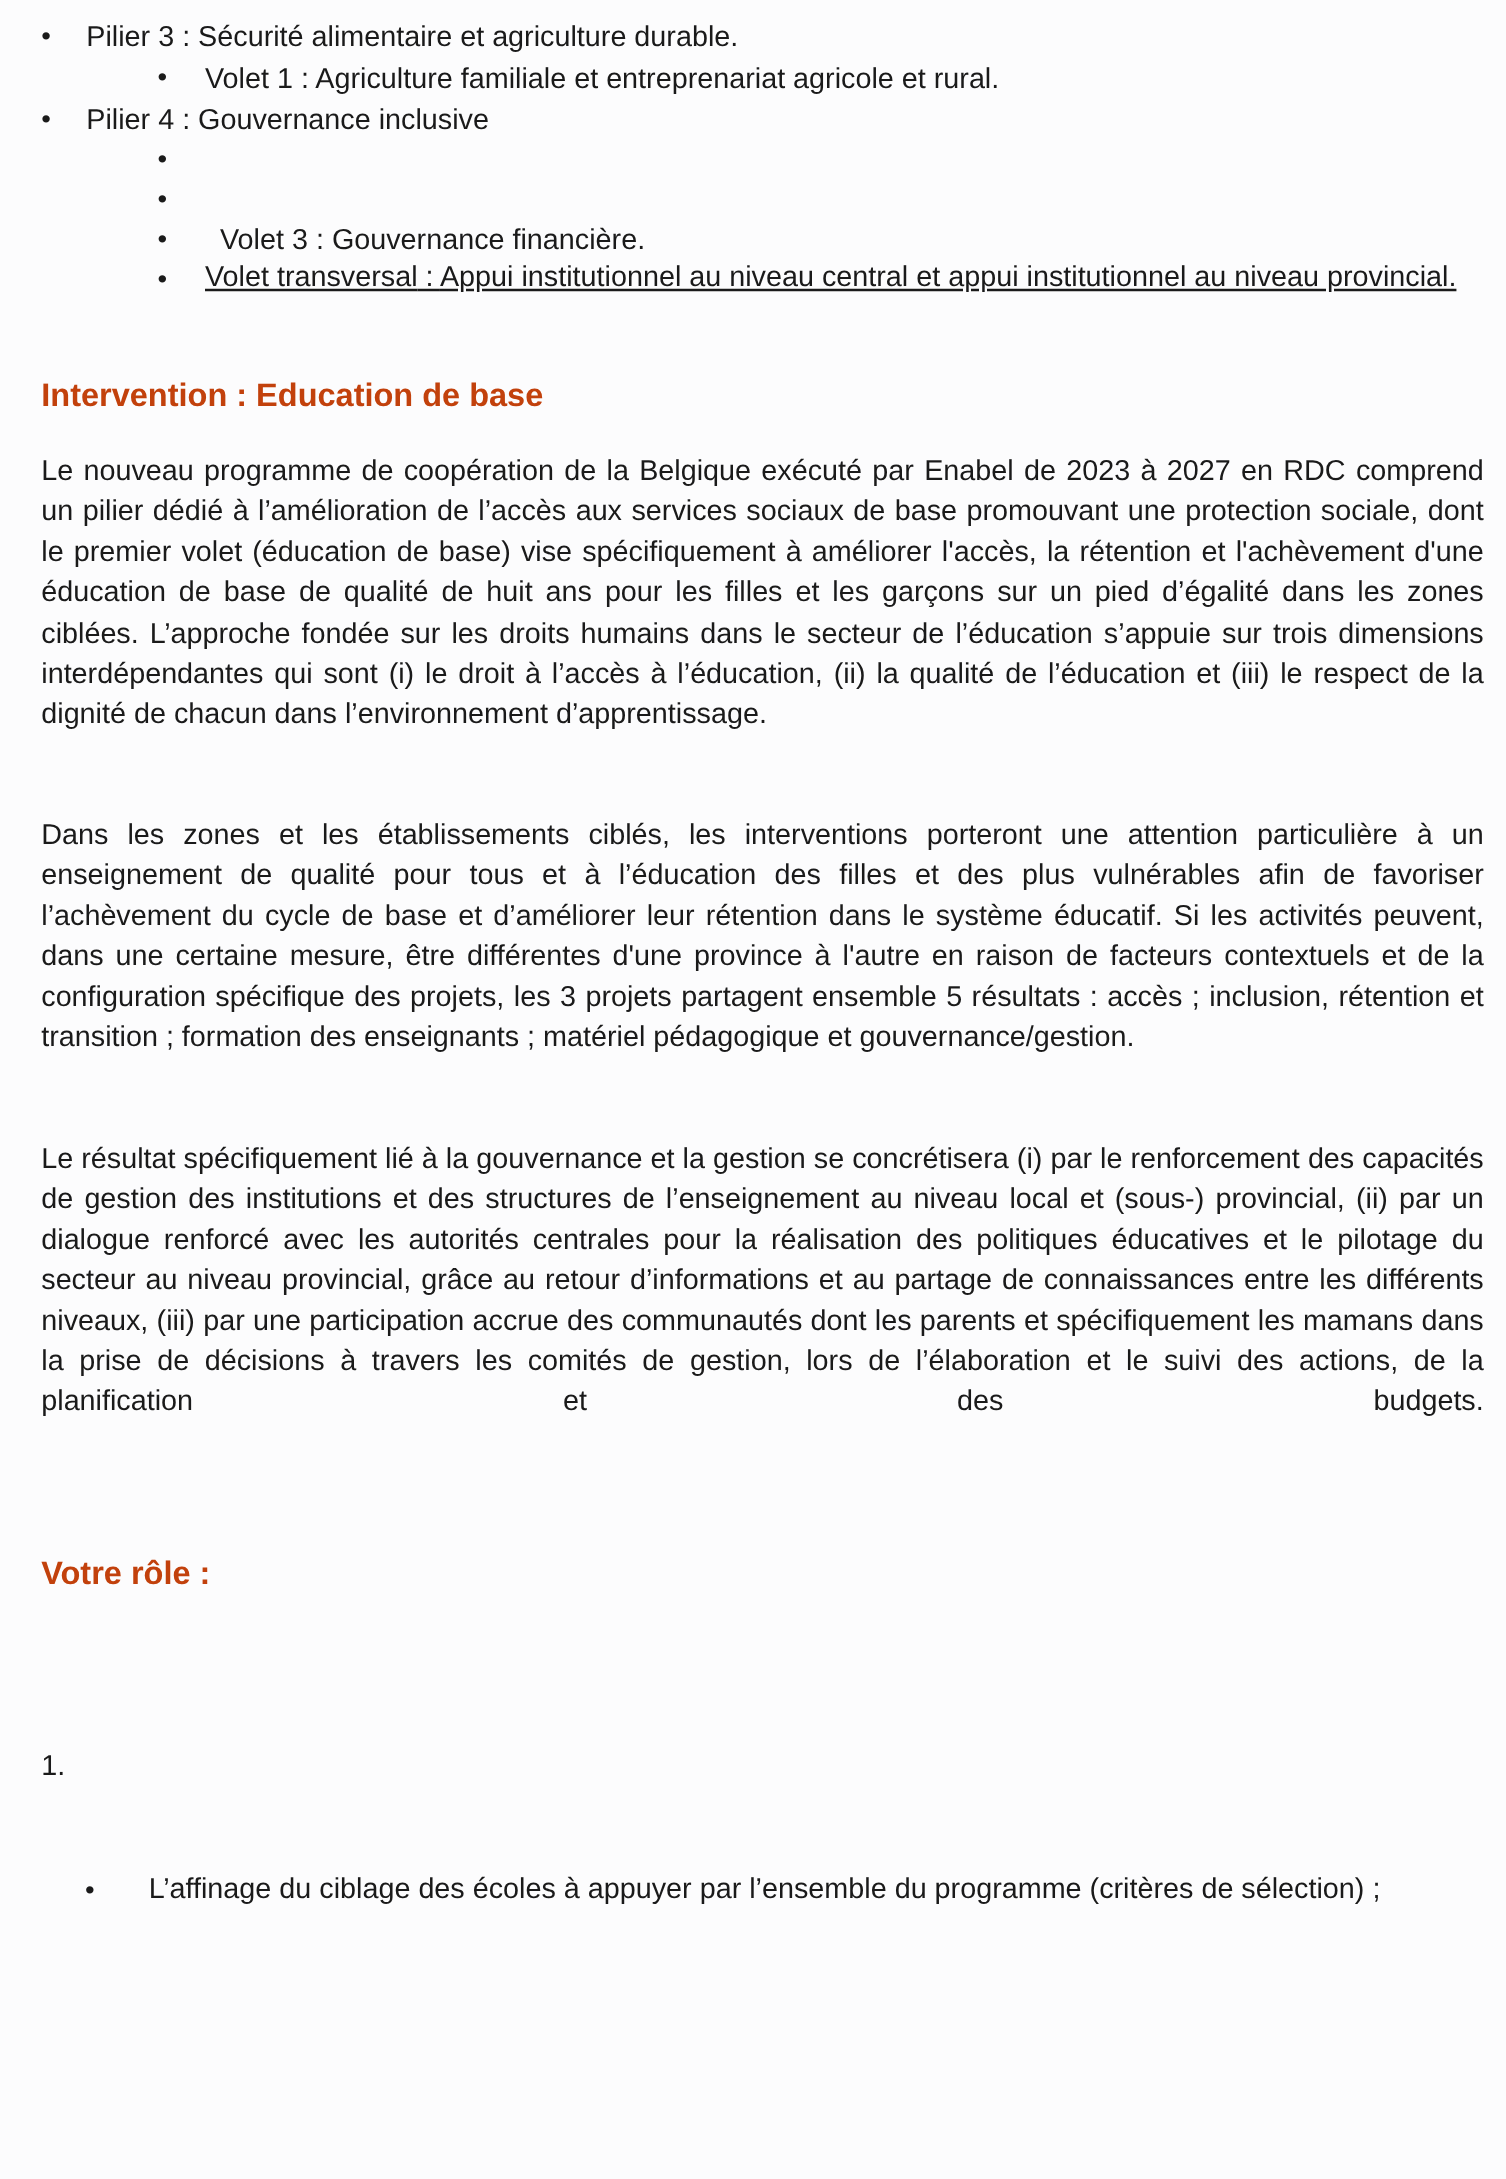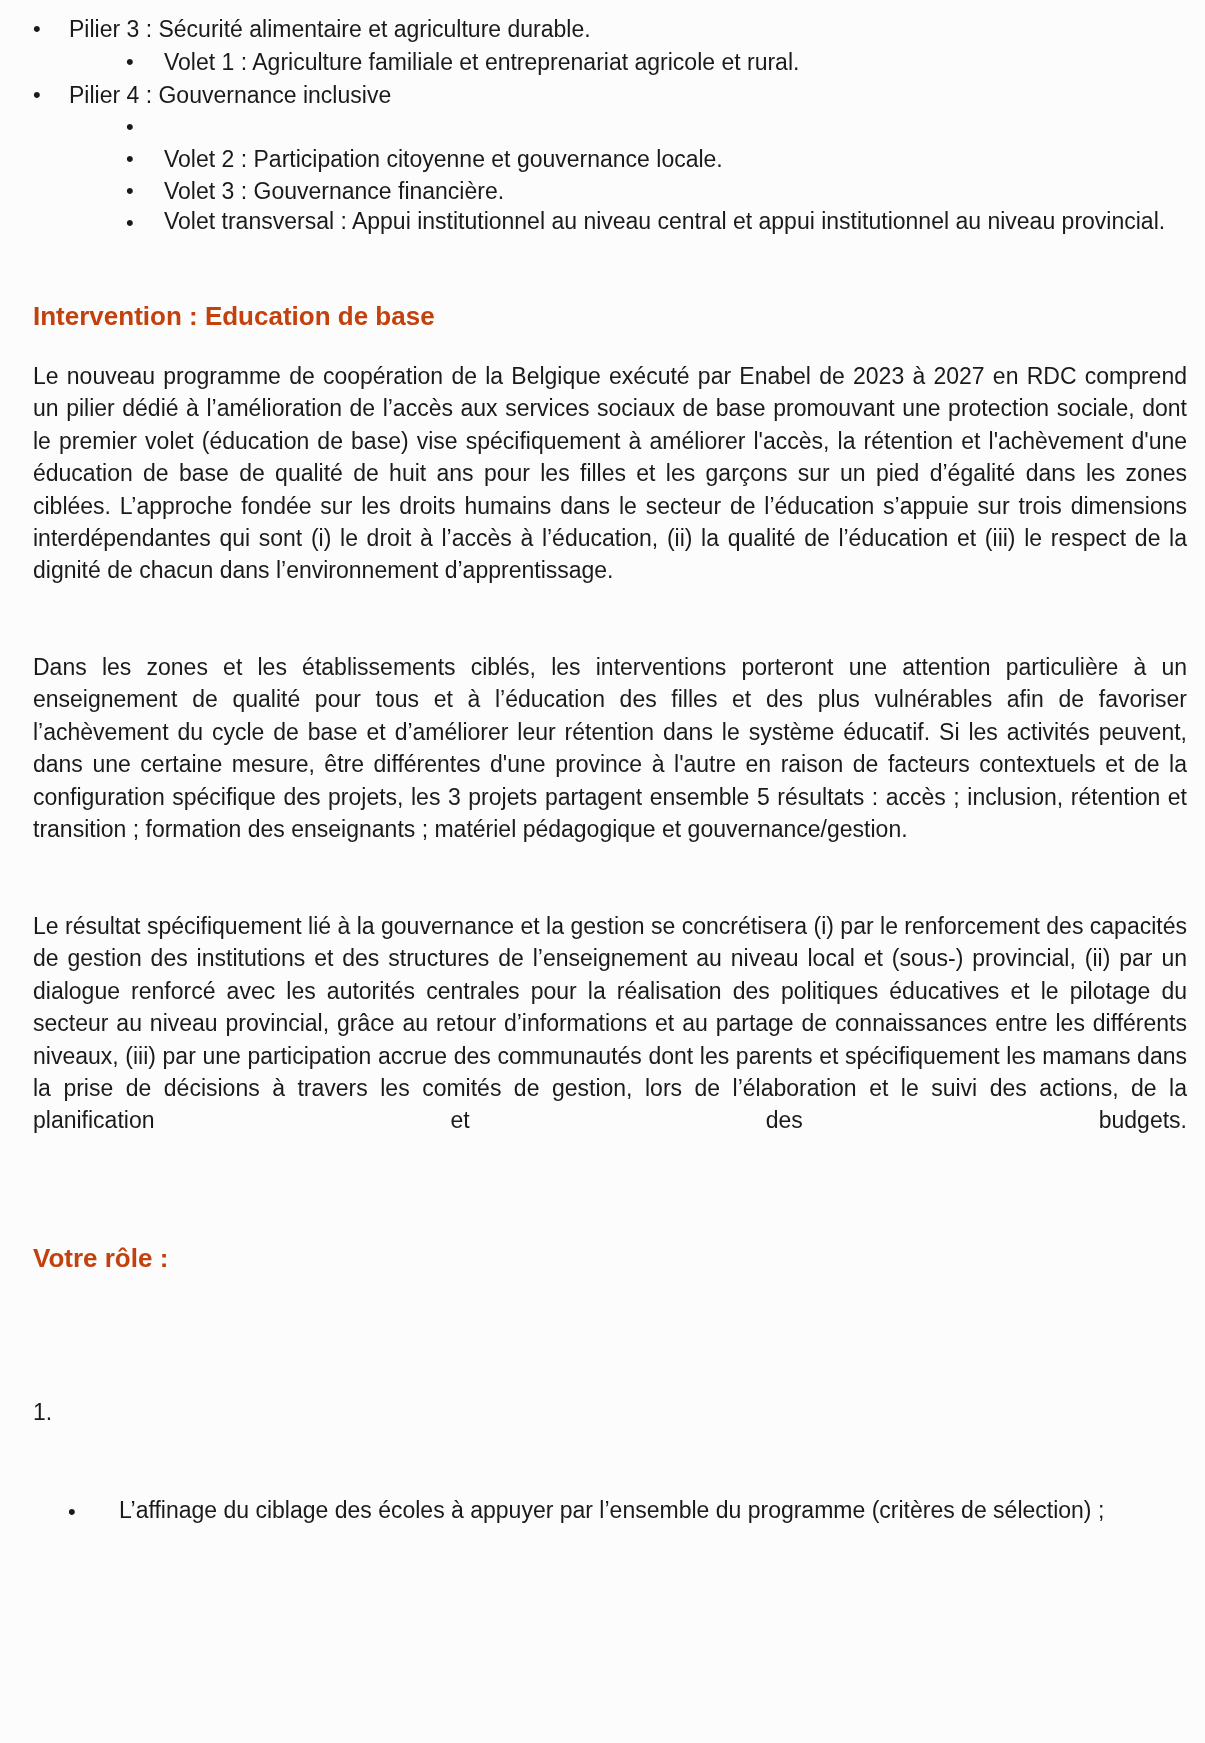--- a/index.html
+++ b/index.html
@@ -18,21 +18,21 @@
   .bullet { position: absolute; font-size: 22px; line-height: 36px; }
   .heading {
     position: absolute; left: 33px;
     color: #c2410c; font-weight: bold; font-size: 26px; line-height: 36px;
   }
   .para {
     position: absolute; left: 33px; width: 1154px;
     text-align: justify; text-align-last: left;
   }
   .para.last-justify { text-align-last: justify; }
-  .subtext { position: absolute; left: 181px; width: 1006px; text-align: justify; }
+  .subtext { position: absolute; left: 181px; width: 1006px; text-align: justify; text-decoration: underline; }
   .ol-num { position: absolute; left: 33px; }
   .ol-body { position: absolute; left: 74px; width: 1113px; text-align: justify; }
   .u { text-decoration: underline; text-underline-offset: 3px; }
   .task-body { position: absolute; left: 119px; width: 1068px; text-align: justify; }
 </style>
 </head>
 <body>
 
 <div class="page">
 
@@ -46,26 +46,23 @@
   </div>
 
   <span class="bullet" style="left:33px; top:77px;">•</span>
   <div class="row t" style="left:69px; top:77px;">
     <span>Pilier 4</span><span> : </span><span>Gouvernance inclusive</span>
   </div>
 
   <span class="bullet" style="left:126px; top:109px;">•</span>
 
   <span class="bullet" style="left:126px; top:141px;">•</span>
-  <div class="row t" style="left:164px; top:141px;">
-    <span>Volet 2</span><span> : </span><span>Participation citoyenne et gouvernance locale.</span>
-  </div>
 
   <span class="bullet" style="left:126px; top:173px;">•</span>
-  <div class="row t" style="left:164px; top:173px;">
+  <div class="row t" style="left:176px; top:173px;">
     <span>Volet 3</span><span> : </span><span>Gouvernance financière.</span>
   </div>
 
   <span class="bullet" style="left:126px; top:205px;">•</span>
   <div class="t subtext" style="left:164px; width:1023px; top:205px; line-height:33px;">
     <span>Volet transversal</span><span> : </span><span>Appui institutionnel au niveau central et appui institutionnel au niveau provincial.</span>
   </div>
 
   <div class="heading" style="top:298px;">Intervention : Education de base</div>
 

